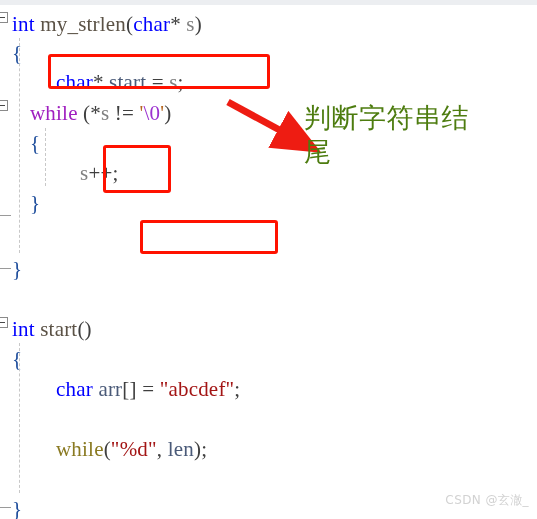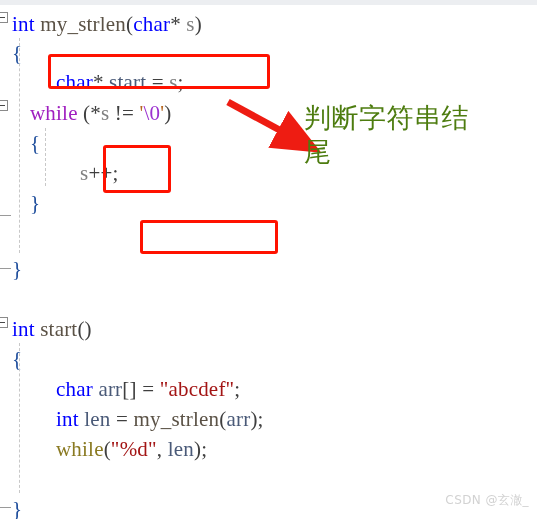--- a/index.html
+++ b/index.html
@@ -137,21 +137,20 @@
       <div class="line ind2" style="top: 62px;"><span class="kw">char</span><span class="punc">*</span><span class="punc"> </span><span class="id2">start</span><span class="punc"> = </span><span class="id">s</span><span class="punc">;</span></div>
       <div class="line ind1" style="top: 93px;"><span class="kwp">while</span><span class="punc"> (</span><span class="punc">*</span><span class="id">s</span><span class="punc"> != </span><span class="chr">'</span><span class="chresc">\0</span><span class="chr">'</span><span class="punc">)</span></div>
       <div class="line ind1" style="top: 123px;"><span class="brace">{</span></div>
       <div class="line ind3" style="top: 153px;"><span class="id">s</span><span class="punc">++;</span></div>
       <div class="line ind1" style="top: 183px;"><span class="brace">}</span></div>
       <div class="line ind0" style="top: 249px;"><span class="brace">}</span></div>
       <div class="line ind0" style="top: 279px;"></div>
       <div class="line ind0" style="top: 309px;"><span class="kw">int</span><span class="punc"> </span><span class="fn">start</span><span class="punc">()</span></div>
       <div class="line ind0" style="top: 339px;"><span class="brace">{</span></div>
       <div class="line ind2" style="top: 369px;"><span class="kw">char</span><span class="punc"> </span><span class="id2">arr</span><span class="punc">[] = </span><span class="str">"abcdef"</span><span class="punc">;</span></div>
-      <div class="line ind2" style="top: 399px;"><span class="kw">int</span><span class="punc"> </span><span class="id2">len</span><span class="punc"> = </span><span class="fn">my_strlen</span><span class="punc">(</span><span class="id2">arr</span><span class="punc">);</span></div>
       <div class="line ind2" style="top: 429px;"><span class="pf">while</span><span class="punc">(</span><span class="str">"%d"</span><span class="punc">, </span><span class="id2">len</span><span class="punc">);</span></div>
       <div class="line ind0" style="top: 489px;"><span class="brace">}</span></div>
     </div>
 
   <div id="gutter-layer">
       <div class="fold-box" style="left: -3px; top: 12px;"></div>
       <div class="fold-box" style="left: -3px; top: 100px;"></div>
       <div class="fold-box" style="left: -3px; top: 317px;"></div>
       <div class="fold-end" style="left: 0px; top: 215px; width: 11px;"></div>
       <div class="fold-end" style="left: 0px; top: 268px; width: 11px;"></div>

